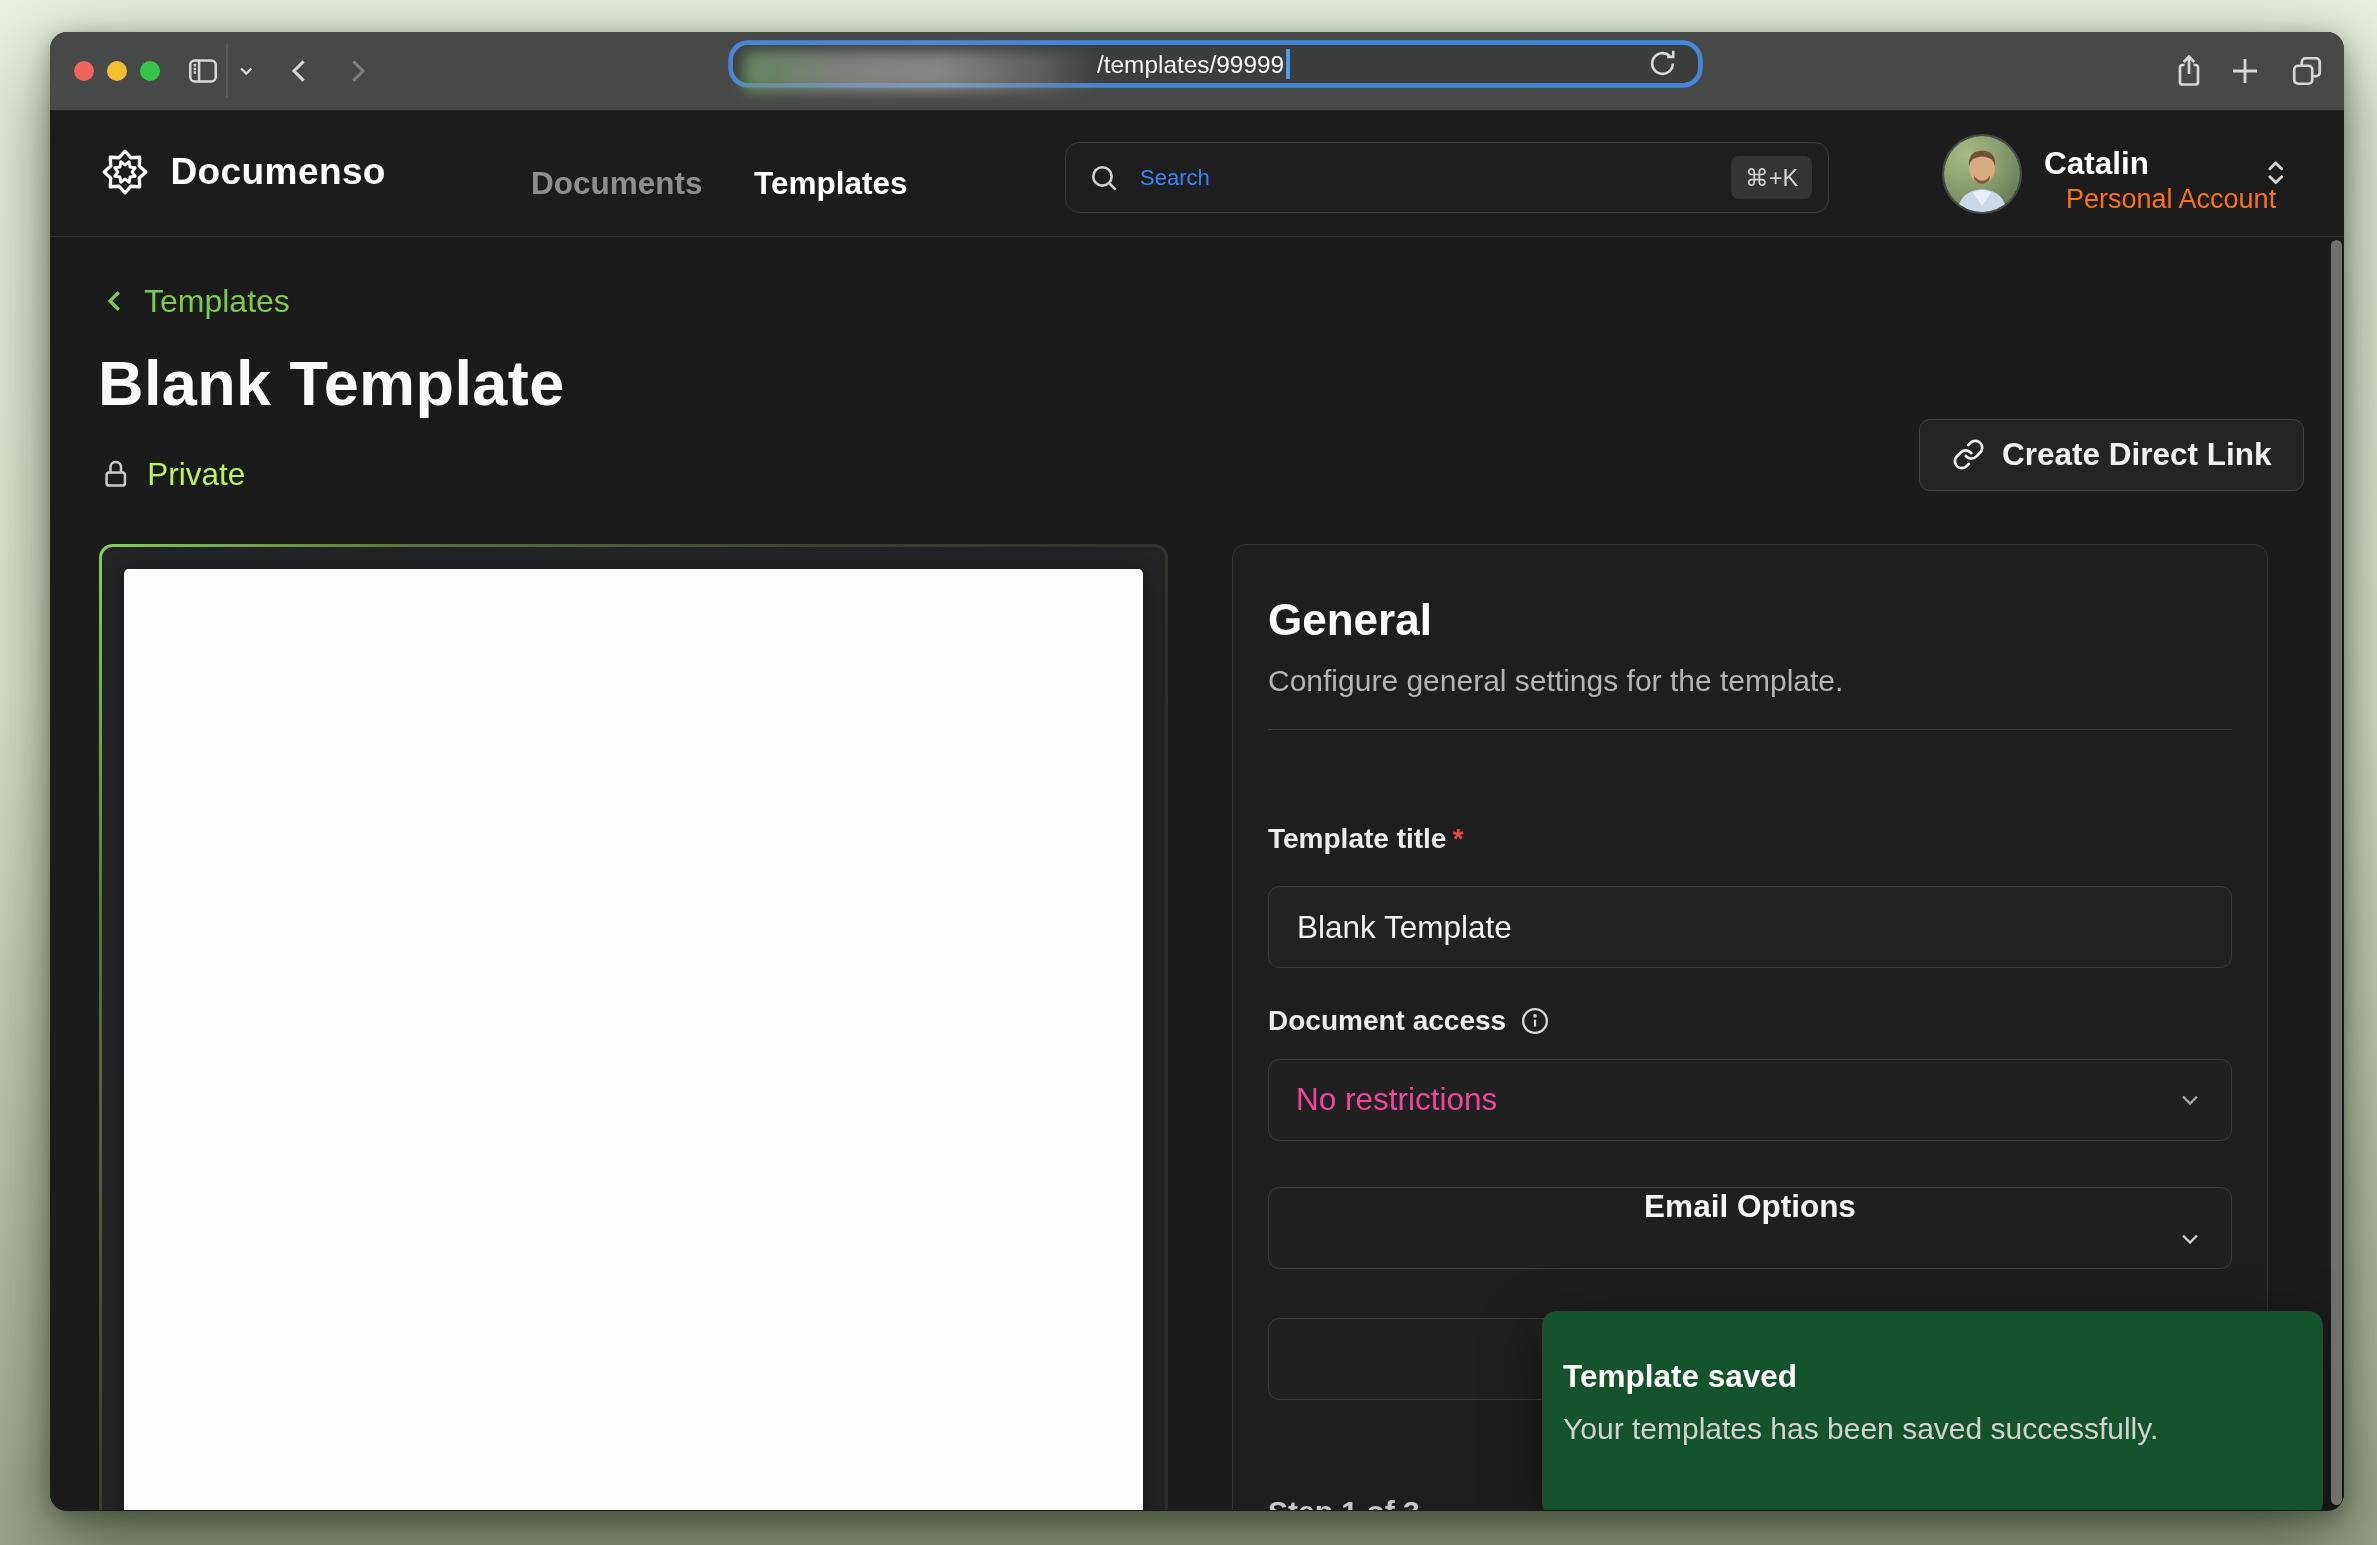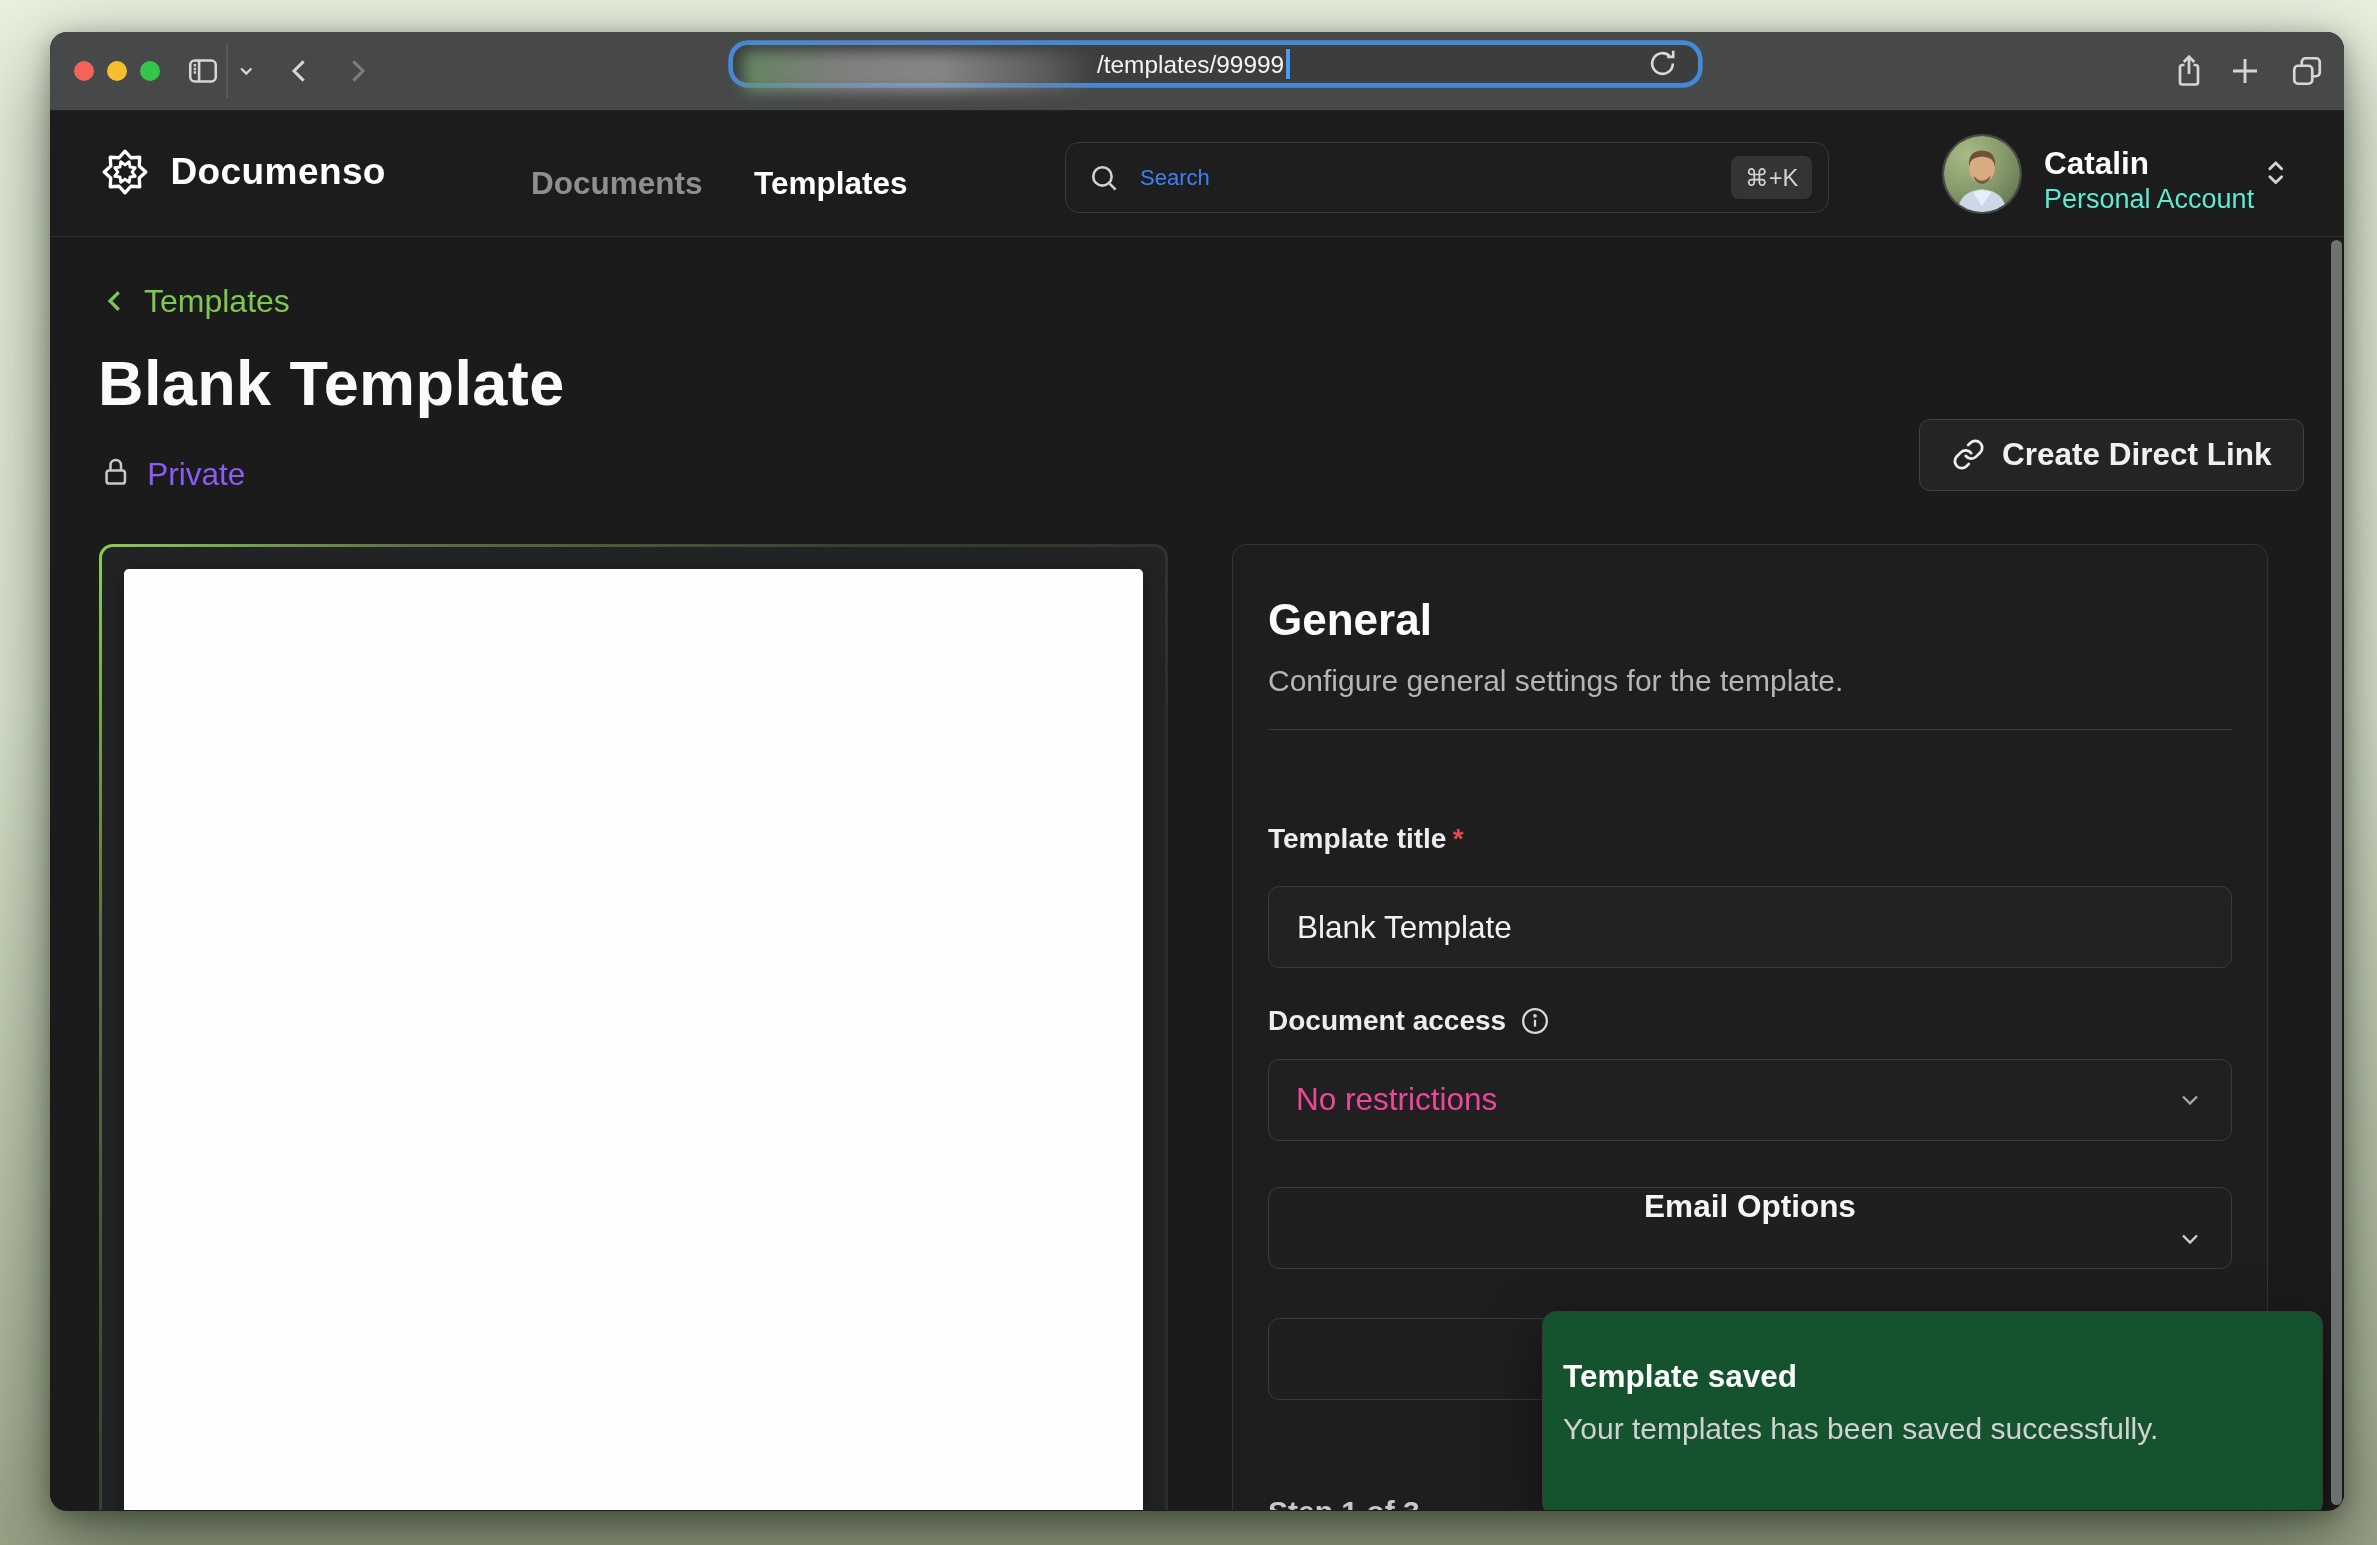--- a/index.html
+++ b/index.html
@@ -48,27 +48,27 @@
   .search {
     position:absolute; left:1015px; top:31.5px; width:764px; height:71px;
     border:1.6px solid #3a3a3b; background:#1e1e1f; border-radius:14px;
     display:flex; align-items:center; padding:0 15.8px 0 22px; color:#a7a7a7;
   }
   .search-label { font-size:22px; margin-left:20.5px; color:#3b82f6; }
   .kbd { margin-left:auto; background:#343435; color:#d2d2d2; border-radius:7.9px; font-size:23.6px; padding:7.9px 14px; }
   .avatar { position:absolute; left:1892px; top:23px; width:80px; height:80px; border-radius:50%; overflow:hidden; border:2.4px solid #4a4a4a; }
   .user-names { position:absolute; left:1994px; top:33px; }
   .user-name { font-size:31.5px; font-weight:600; color:#fcfcfc; line-height:38px; }
-  .user-acct { font-size:27px; color:#5eead4; line-height:35px; }
+  .user-acct { font-size:27px; color:#f97316; line-height:35px;margin-left:22px; }
   .updown { position:absolute; left:2210px; top:46px; color:#d2d2d2; }
   
   .back-link { position:absolute; left:50px; top:172px; display:flex; align-items:center; gap:14px; color:var(--green); }
   .back-link span { font-size:32px; font-weight:500; }
   .page-title { position:absolute; left:48px; top:236px; font-size:63px; font-weight:700; color:#fafafa; letter-spacing:0.4px; }
-  .private { position:absolute; left:50px; top:345px; display:flex; align-items:flex-start; gap:15.8px; color:#8b5cf6; font-size:31.5px; }
+  .private { position:absolute; left:50px; top:345px; display:flex; align-items:center; gap:15.8px; color:#bef264; font-size:31.5px; }
   .direct-link-btn {
     position:absolute; right:40px; top:308px; height:72px; padding:0 31.5px;
     display:flex; align-items:center; gap:17.3px;
     background:#242425; border:1.6px solid #414142; border-radius:11px;
     color:#f0f0f0; font-size:31.5px; font-weight:600; cursor:pointer;margin-left:32px;
   }
   
   .preview-wrap {
     position:absolute; left:49px; top:433px; width:1069px; height:1118px;
     border-radius:14px; padding:3.2px;

